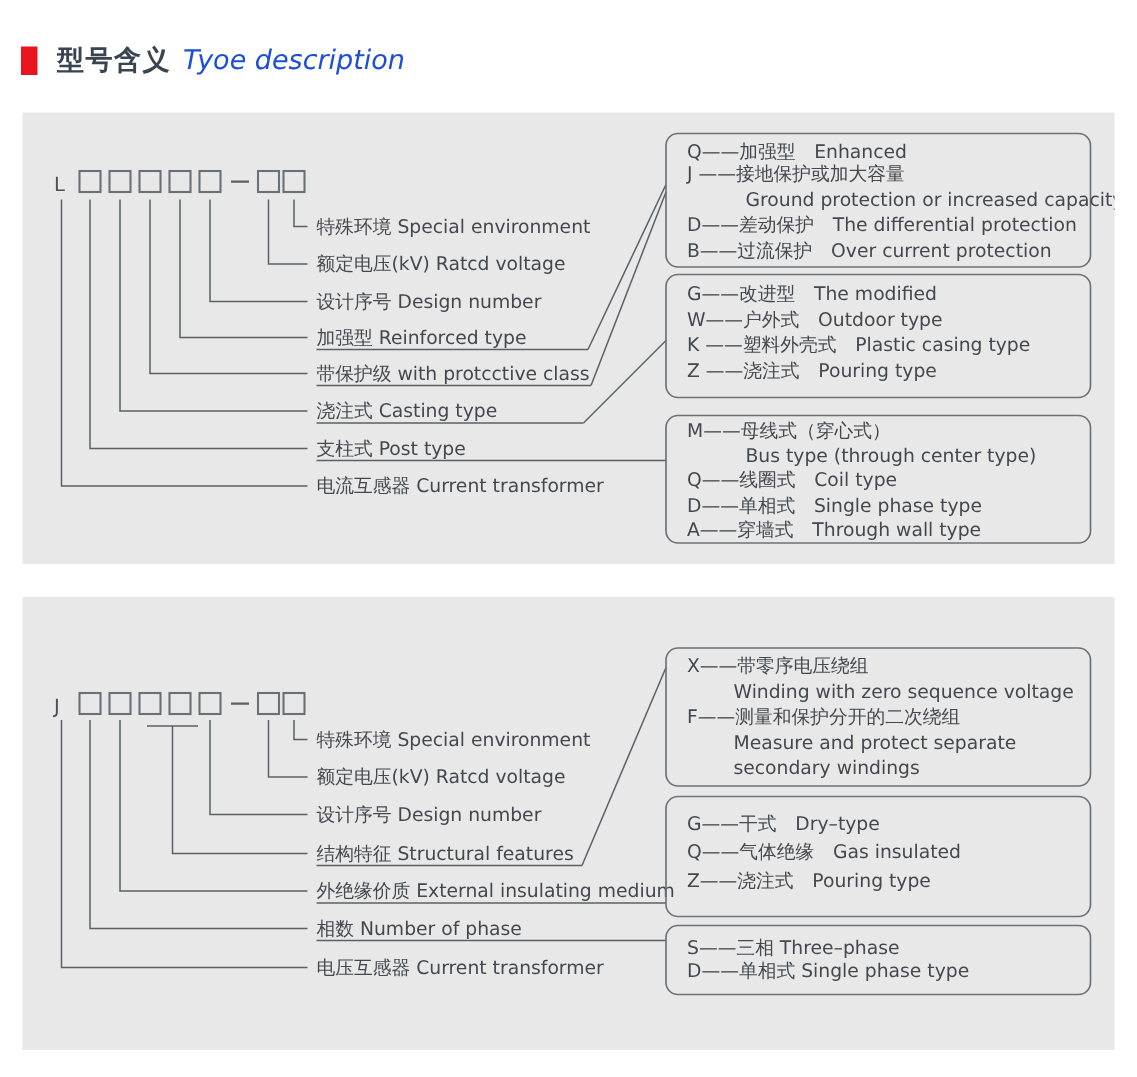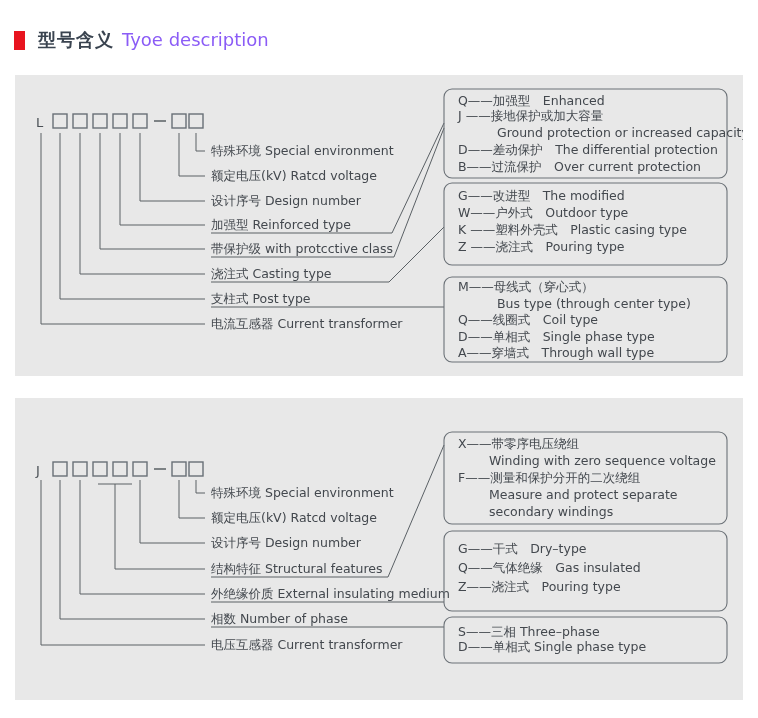--- a/index.html
+++ b/index.html
@@ -1,21 +1,21 @@
 <!DOCTYPE html>
 <html><head>
 <meta charset="utf-8">
 <style>
   html,body{margin:0;padding:0;background:#ffffff;}
   body{width:758px;height:718px;position:relative;font-family:"DejaVu Sans","Liberation Sans",sans-serif;}
   .header{position:absolute;top:28px;left:14px;display:flex;align-items:center;}
   .bullet{width:11px;height:19px;background:#e8141f;display:inline-block;}
   .title{margin:0 0 0 13px;font-size:18px;font-weight:normal;color:#3a4450;display:flex;align-items:baseline;}
   .title .zh{font-weight:bold;letter-spacing:1px;}
-  .title .en{margin-left:8px;font-weight:normal;color:#8b5cf6;}
+  .title .en{margin-left:8px;font-weight:normal;color:#1d4ed8;font-style:italic;}
   .panel{position:absolute;left:15px;width:728px;background:#e8e8e8;}
   #panel1{top:75px;height:301px;}
   #panel2{top:398px;height:302px;}
   svg{display:block;}
   .ln{stroke:#5a6065;stroke-width:1;fill:none;}
   .codebox{fill:none;stroke:#697077;stroke-width:1.4;}
   .optbox{fill:none;stroke:#6b7177;stroke-width:1.1;}
   .t{fill:#43484e;font-size:12.5px;font-family:"DejaVu Sans","Liberation Sans",sans-serif;}
   .letter{fill:#4a5056;font-size:13px;}
 </style>

